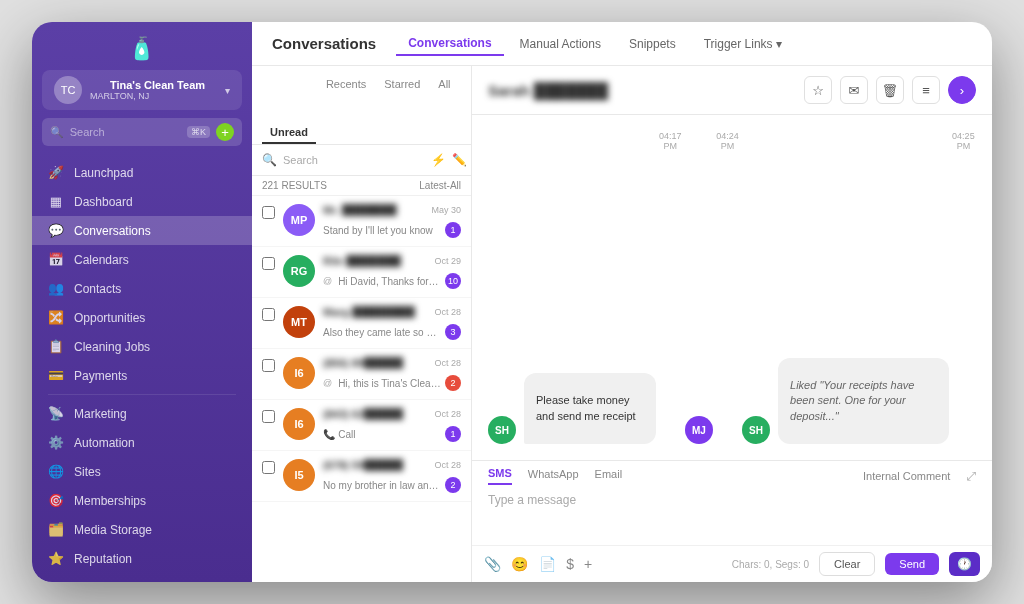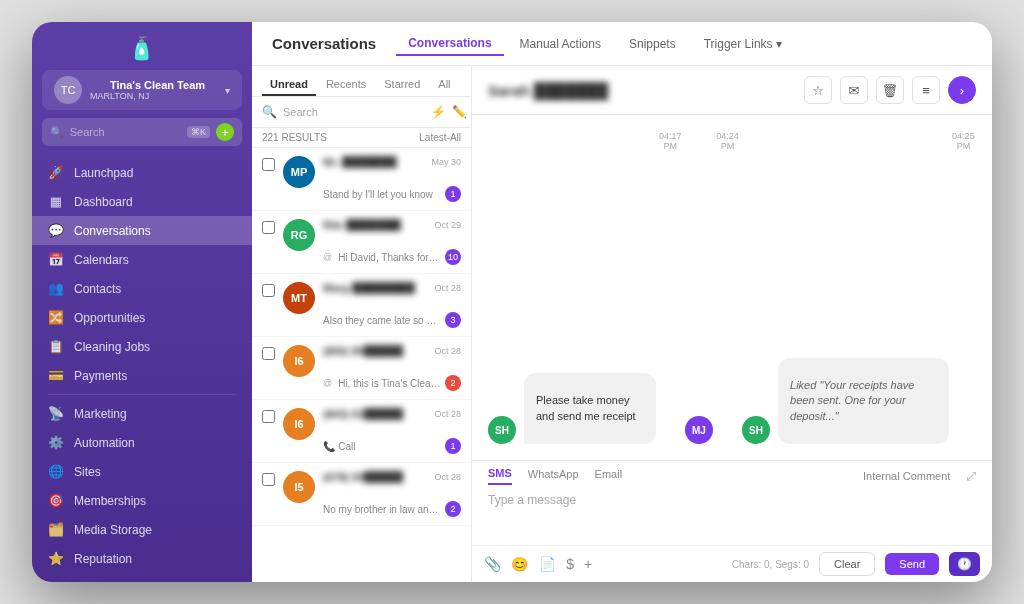--- a/index.html
+++ b/index.html
@@ -209,20 +209,21 @@
       font-size: 11px;
       padding: 4px 8px;
       color: #888;
       cursor: pointer;
     }
 
     .conv-tab.active {
       color: #333;
       font-weight: 600;
       border-bottom: 2px solid #333;
+      margin-top: 48px;
     }
 
     .conv-search {
       display: flex;
       align-items: center;
       padding: 8px 10px;
       border-bottom: 1px solid #e8e8e8;
       gap: 6px;
     }
 
@@ -292,21 +293,21 @@
       text-overflow: ellipsis;
       max-width: 100px;
     }
 
     .conv-date { font-size: 9px; color: #aaa; flex-shrink: 0; }
 
     .conv-preview-row {
       display: flex;
       align-items: center;
       gap: 4px;
-      margin-top: 18px;
+      margin-top: 6px;
     }
 
     .conv-preview {
       font-size: 10px;
       color: #888;
       white-space: nowrap;
       overflow: hidden;
       text-overflow: ellipsis;
       flex: 1;
     }
@@ -686,21 +687,21 @@
 
         <div class="conv-list-header">
           <span>221 RESULTS</span>
           <span style="display:flex;align-items:center;gap:2px;">Latest-All</span>
         </div>
 
         <div class="conv-items">
 
           <div class="conv-item">
             <input type="checkbox" class="conv-checkbox" style="">
-            <div class="conv-avatar" style="background:#0369a1;">MP</div>
+            <div class="conv-avatar" style="background:#8b5cf6;">MP</div>
             <div class="conv-info">
               <div class="conv-header-row">
                 <span class="conv-name blurred">Mr. ███████</span>
                 <span class="conv-date">May 30</span>
               </div>
               <div class="conv-preview-row">
                 <span class="conv-preview">Stand by I'll let you know</span>
                 <span class="conv-badge">1</span>
               </div>
             </div>

